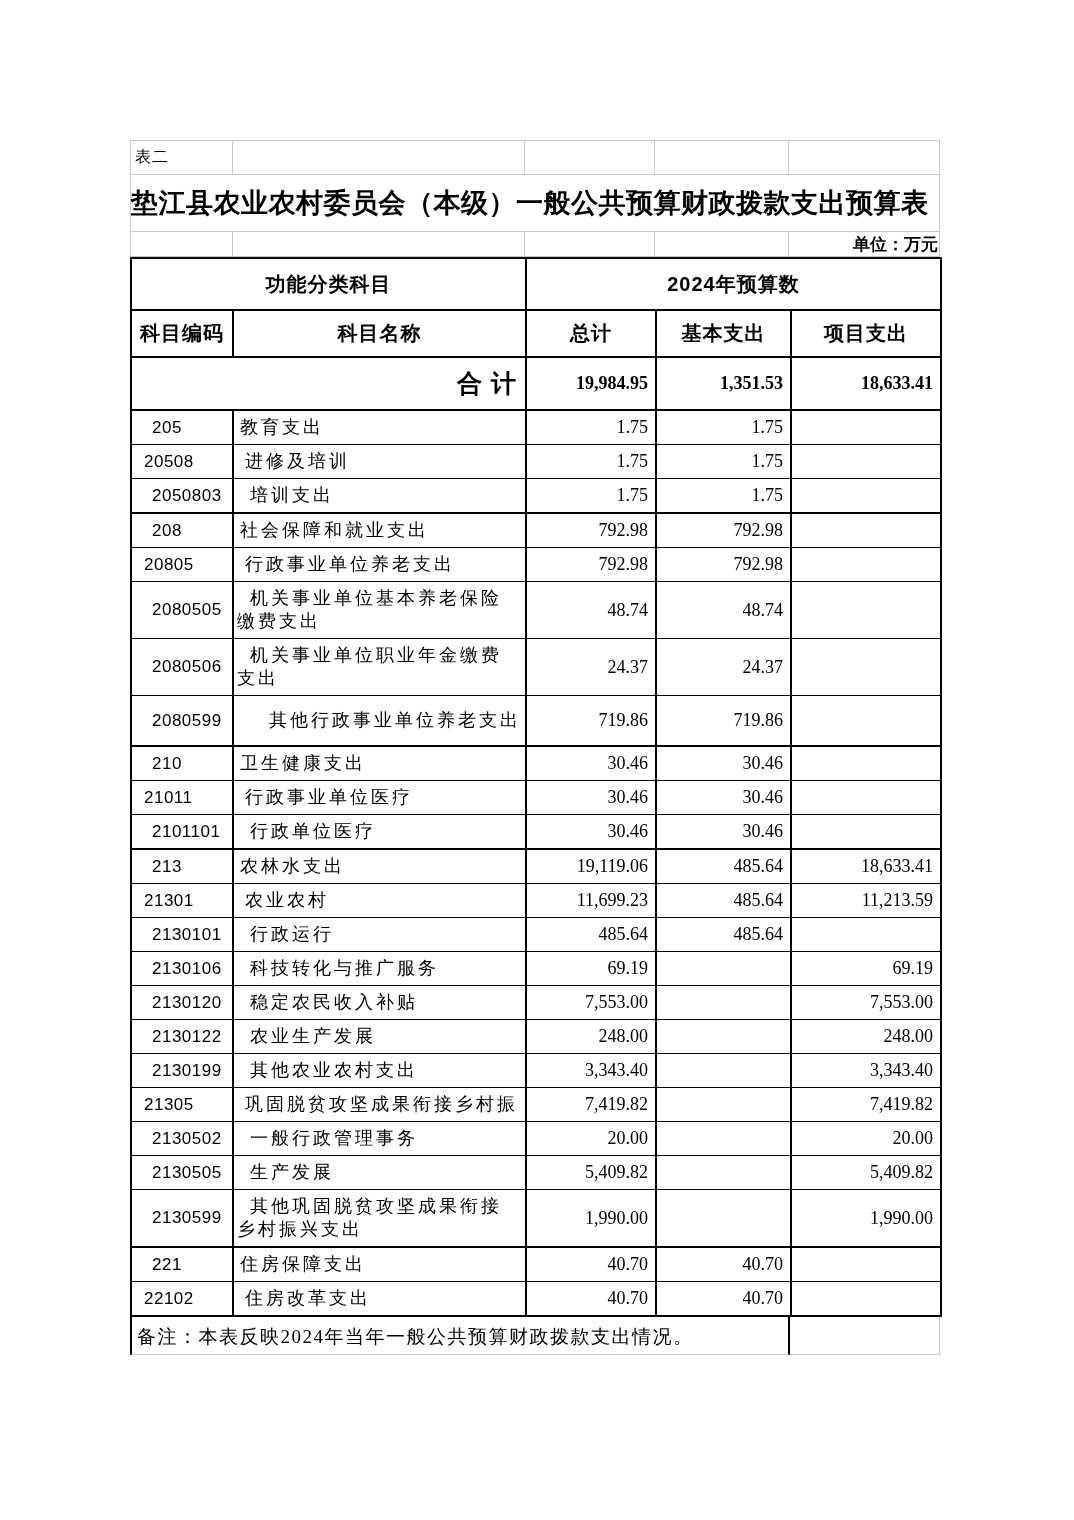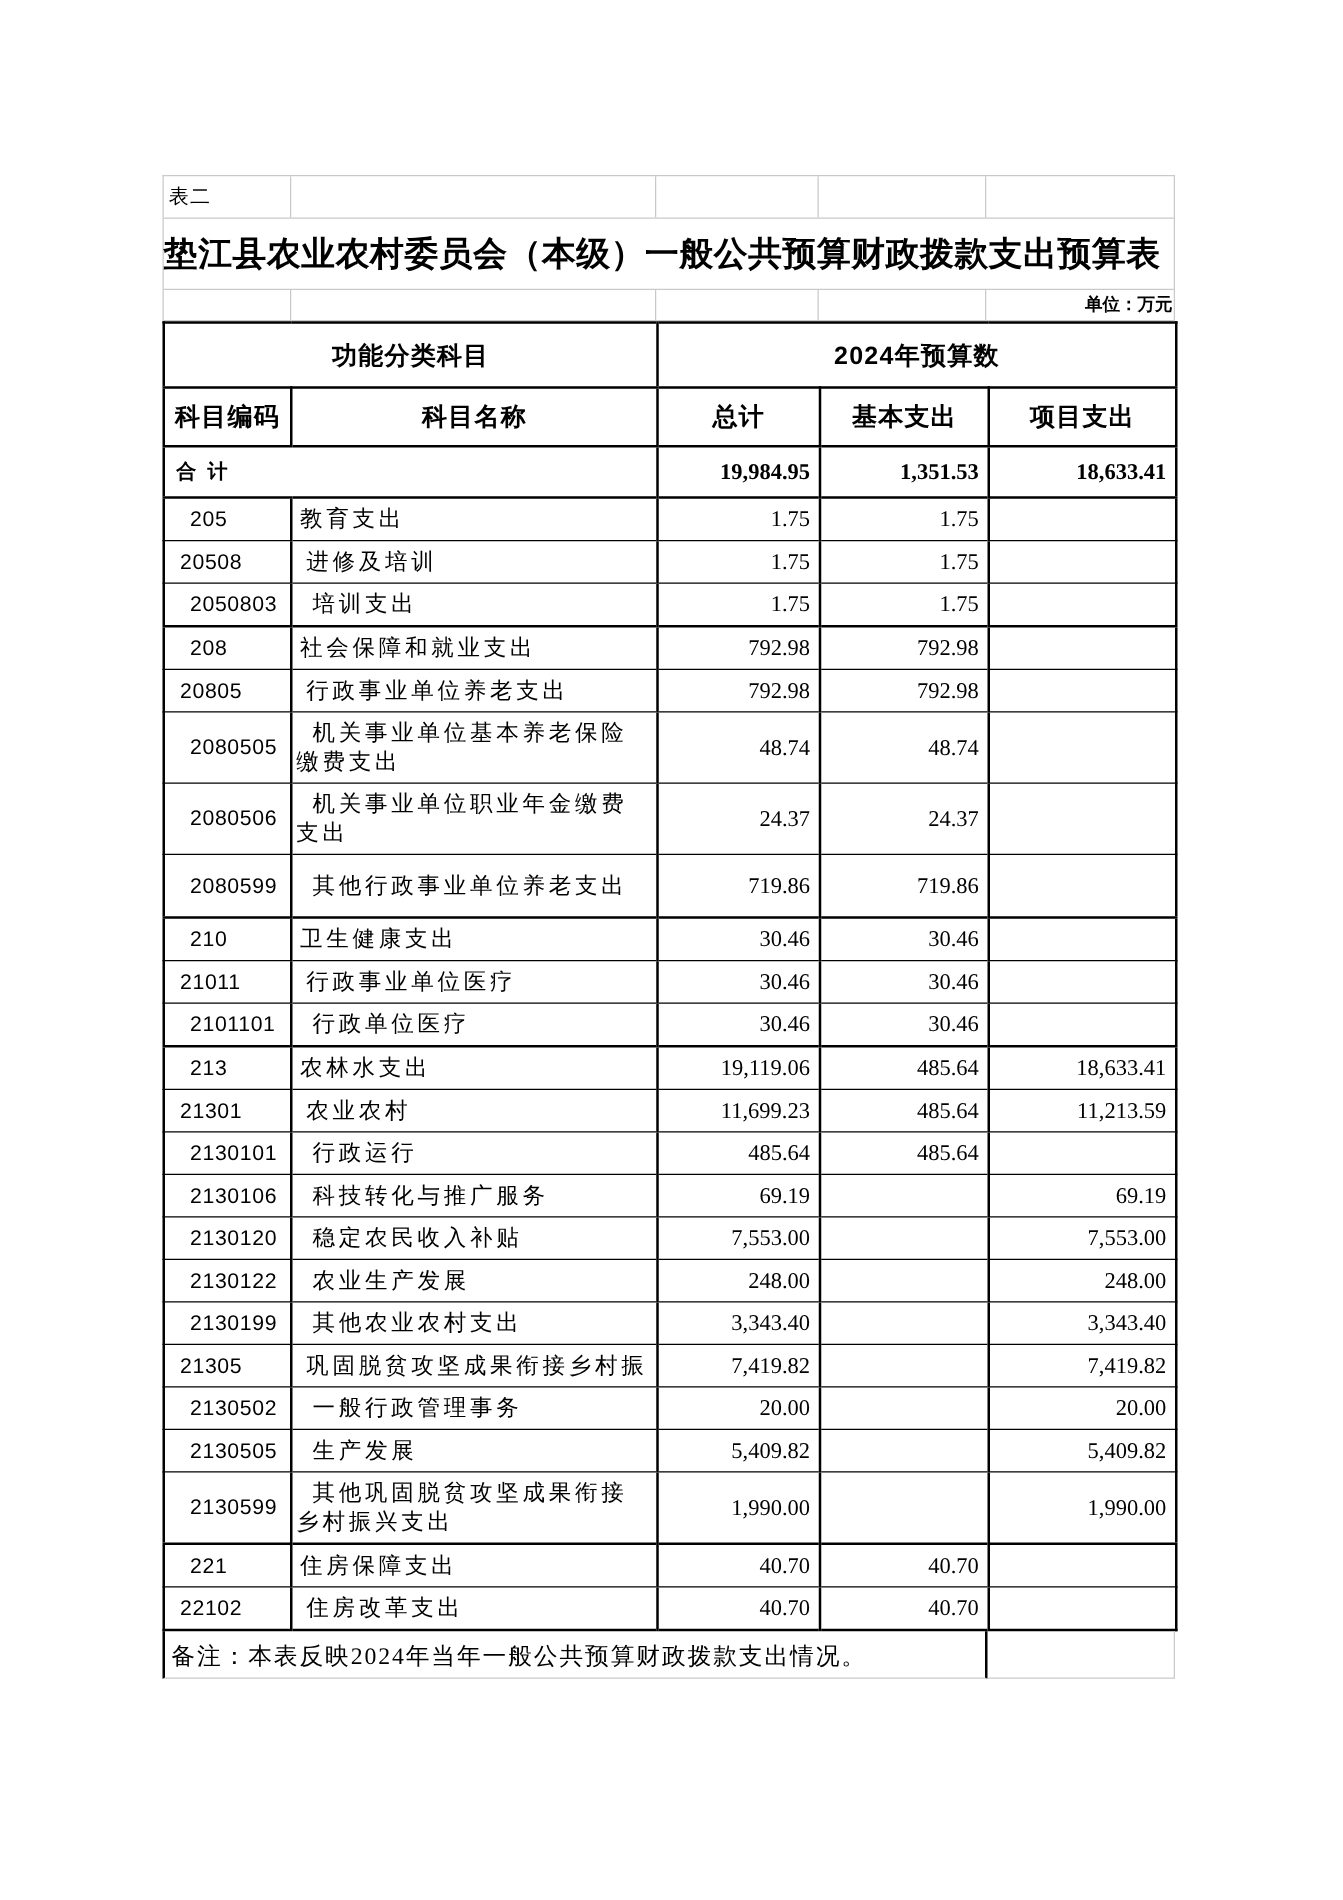--- a/index.html
+++ b/index.html
@@ -15,21 +15,21 @@
   .top-row { display: flex; box-sizing: border-box; border-bottom: 1px solid #c9c9c9; }
   .top-row .tcell { box-sizing: border-box; border-right: 1px solid #c9c9c9; }
   .top-row .tcell:last-child { border-right: none; }
   .row-sheetlabel { height: 34px; }
   .row-sheetlabel .tcell { display: flex; align-items: center; }
   .sheet-label { font-size: 16px; padding-left: 4px; letter-spacing: 1px; }
   .row-title { height: 56px; display: flex; align-items: center; border-bottom: 1px solid #c9c9c9; }
   .page-title { font-weight: bold; font-size: 27px; white-space: nowrap; letter-spacing: 0.5px; font-family: "Liberation Sans", sans-serif; }
   .row-unit { height: 25px; }
   .row-unit .tcell { display: flex; align-items: center; justify-content: flex-end; }
-  .unit-label { font-family: Liberation Sans, sans-serif; font-weight: bold; font-size: 14px; padding-right: 1px; white-space: nowrap; }
+  .unit-label { font-family: Liberation Sans, sans-serif; font-weight: bold; font-size: 17px; padding-right: 1px; white-space: nowrap; }
 
   .w1 { width: 102px; } .w2 { width: 293px; } .w3 { width: 130px; } .w4 { width: 135px; } .w5 { width: 150px; }
 
   
   table.budget { border-collapse: collapse; width: 810px; table-layout: fixed; border: 2px solid #000; }
   .budget th, .budget td { border: 1px solid #000; padding: 0; box-sizing: border-box; overflow: hidden; }
   .budget .bl { border-left: 2px solid #000; }
   .budget thead th {
     font-family: "Liberation Sans", sans-serif; font-weight: bold;
     font-size: 20px; text-align: center; letter-spacing: 1px;
@@ -49,21 +49,21 @@
   .budget td.name.lv1 { text-indent: 3px; }
   .budget td.name.lv2 { text-indent: 8px; }
   .budget td.name.lv3 { text-indent: 13px; }
   .budget td.num {
     font-family: "Liberation Serif", serif; font-size: 18px;
     text-align: right; padding: 5px 7px 5px 2px; vertical-align: middle; white-space: nowrap;
   }
   .budget tr.gs td { border-top: 2px solid #000; }
   .budget tr.total-row td { font-weight: bold; }
   .budget tr.total-row td.label {
-    text-align: left; letter-spacing: 9px; font-size: 16px; padding: 9px 0 9px 9px;
+    text-align: right; letter-spacing: 9px; font-size: 25px; padding: 9px 0 9px 9px;
   }
   .budget tr.total-row td.num { padding-top: 9px; padding-bottom: 9px; }
 
   
   .note-row { display: flex; width: 810px; box-sizing: border-box; }
   .note-cell {
     width: 660px; box-sizing: border-box; min-height: 38px;
     border-left: 2px solid #000; border-right: 2px solid #000; border-bottom: 1px solid #c9c9c9;
     display: flex; align-items: flex-end; padding: 4px 8px 4px 5px;
     font-size: 19px; letter-spacing: 1.5px;
@@ -172,21 +172,21 @@
         </tr>
         <tr>
           <td class="code lv3">2080506</td>
           <td class="name lv3 bl">机关事业单位职业年金缴费支出</td>
           <td class="num bl">24.37</td>
           <td class="num bl">24.37</td>
           <td class="num bl"></td>
         </tr>
         <tr>
           <td class="code lv3" style="padding-bottom: 13px; padding-top: 13px;">2080599</td>
-          <td class="name lv3 bl" style="padding-bottom: 13px; padding-top: 13px;">其他行政事业单位养老支出</td>
+          <td class="name lv3 bl" style="padding-bottom: 13px; padding-top: 13px; text-align: right;">其他行政事业单位养老支出</td>
           <td class="num bl" style="padding-bottom: 13px; padding-top: 13px;">719.86</td>
           <td class="num bl" style="padding-bottom: 13px; padding-top: 13px;">719.86</td>
           <td class="num bl" style="padding-bottom: 13px; padding-top: 13px;"></td>
         </tr>
         <tr class="gs">
           <td class="code lv1">210</td>
           <td class="name lv1 bl">卫生健康支出</td>
           <td class="num bl">30.46</td>
           <td class="num bl">30.46</td>
           <td class="num bl"></td>

